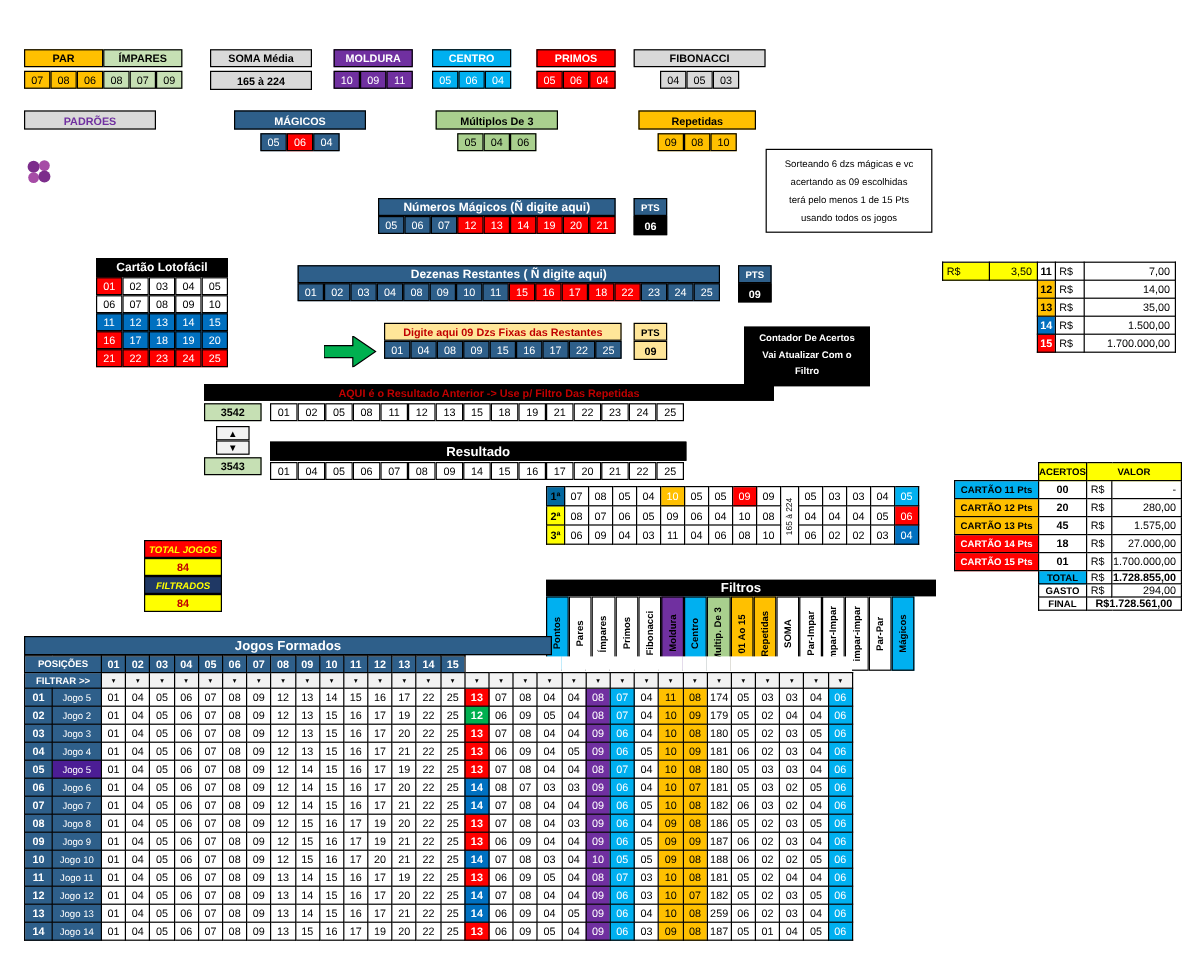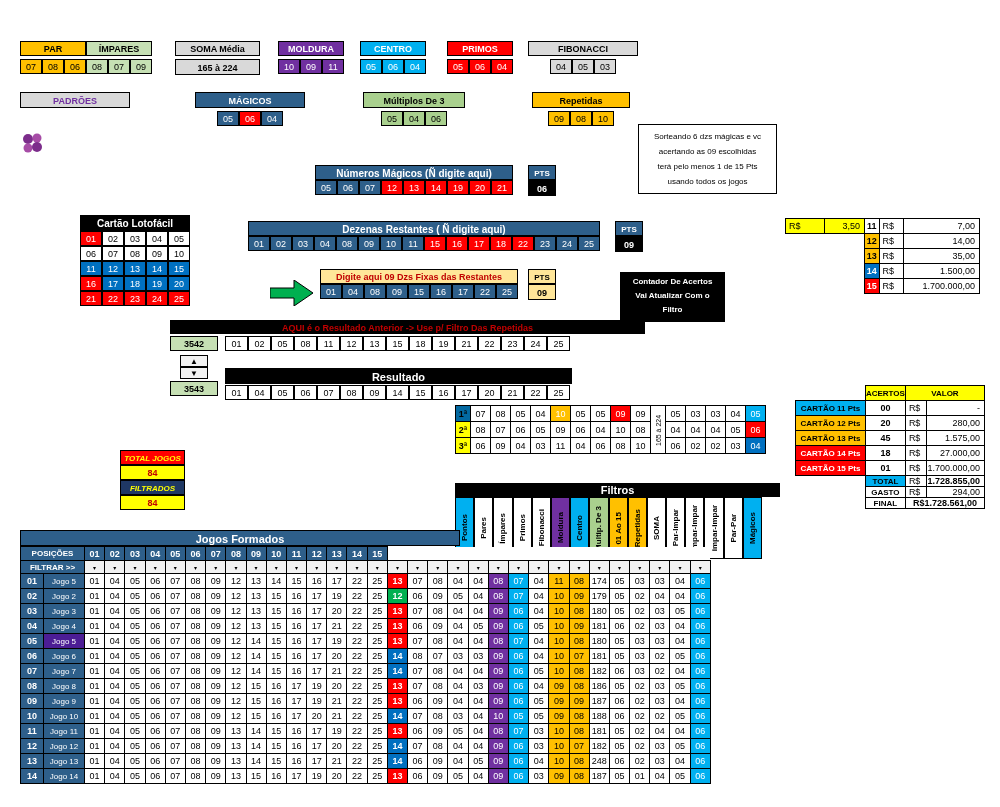--- a/index.html
+++ b/index.html
@@ -1023,21 +1023,21 @@
           <td style="width: 19.2px; height: 14px; background: rgb(0, 112, 192); color: rgb(255, 255, 255); font-weight: bold;">14</td>
           <td style="width: 19.2px; height: 14px;">06</td>
           <td style="width: 19.2px; height: 14px;">09</td>
           <td style="width: 19.2px; height: 14px;">04</td>
           <td style="width: 19.2px; height: 14px;">05</td>
           <td style="width: 19.2px; height: 14px; background: rgb(112, 48, 160); color: rgb(255, 255, 255);">09</td>
           <td style="width: 19.2px; height: 14px; background: rgb(0, 176, 240); color: rgb(255, 255, 255);">06</td>
           <td style="width: 19.2px; height: 14px;">04</td>
           <td style="width: 19.2px; height: 14px; background: rgb(255, 192, 0);">10</td>
           <td style="width: 19.2px; height: 14px; background: rgb(255, 192, 0);">08</td>
-          <td style="width: 19.2px; height: 14px;">248</td>
+          <td style="width: 19.2px; height: 14px;">259</td>
           <td style="width: 19.2px; height: 14px;">06</td>
           <td style="width: 19.2px; height: 14px;">02</td>
           <td style="width: 19.2px; height: 14px;">03</td>
           <td style="width: 19.2px; height: 14px;">04</td>
           <td style="width: 19.2px; height: 14px; background: rgb(0, 176, 240); color: rgb(255, 255, 255);">06</td>
         </tr>
         <tr>
           <td style="background: rgb(46, 95, 138); color: rgb(255, 255, 255); font-weight: bold; width: 22px; height: 14px;">14</td>
           <td style="background: rgb(46, 95, 138); color: rgb(255, 255, 255); font-size: 8px; width: 40px;">Jogo 14</td>
           <td style="width: 19.2px; height: 14px;">01</td>

